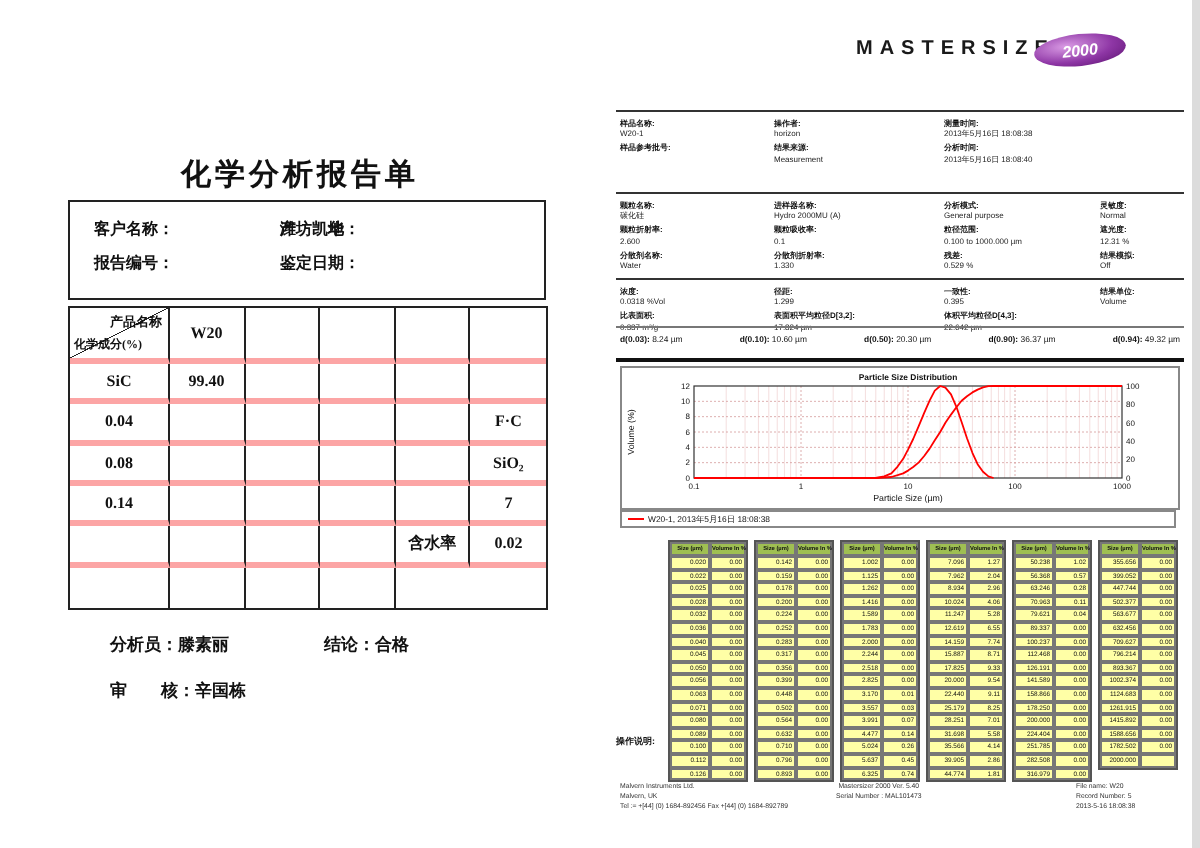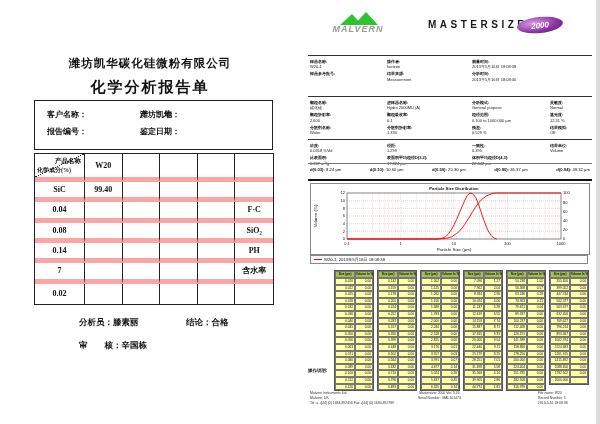--- a/index.html
+++ b/index.html
@@ -14,30 +14,30 @@
              font-size:11.5px;letter-spacing:1px;}
   .l-title{position:absolute;left:0;top:78px;width:300px;text-align:center;
            font-size:15px;letter-spacing:2px;}
   .info-box{position:absolute;left:34px;top:100px;width:237px;height:48px;border:1px solid #222;}
   .info-box span{position:absolute;font-size:8px;white-space:nowrap;}
   .i-cust{left:12px;top:8px;} .i-orig{left:105px;top:8px;}
   .i-repno{left:12px;top:25px;} .i-date{left:105px;top:25px;}
 
   .chem{position:absolute;left:34px;top:153px;width:238px;height:150px;border:1px solid #222;
         display:grid;grid-template-columns:50px repeat(5,1fr);grid-template-rows:28px repeat(6,1fr);}
-  .chem .cell{border-right:1px solid #222;border-bottom:5px solid #fca5a5;display:flex;
+  .chem .cell{border-right:1px solid #222;border-bottom:3px solid #fca5a5;display:flex;
               align-items:center;justify-content:center;font-size:8px;}
   .chem .cell:nth-child(6n){border-right:none;}
   .chem .cell:nth-child(n+37){border-bottom:none;}
   .chem .diag{position:relative;background:
      linear-gradient(to bottom right,transparent 49.4%,#222 49.4%,#222 50.6%,transparent 50.6%);}
   .diag-top{position:absolute;top:3px;right:3px;font-size:6.5px;}
   .diag-bottom{position:absolute;bottom:2px;left:2px;font-size:6px;}
 
-  .sig{position:absolute;font-size:8.5px;white-space:nowrap;margin-left:24px;}
+  .sig{position:absolute;font-size:8.5px;white-space:nowrap;}
   .sig-analyst{left:55px;top:317px;} .sig-conclusion{left:162px;top:317px;}
   .sig-reviewer{left:55px;top:340px;}
 
   
   .page-right{position:absolute;left:300px;top:0;width:300px;height:424px;font-size:4px;}
   .malvern{position:absolute;left:22px;top:12px;width:72px;height:28px;}
   .malvern .mt{position:absolute;left:0;top:12px;width:72px;text-align:center;
      font-size:9px;font-style:italic;font-weight:700;color:#9a9a9a;letter-spacing:1px;
      text-shadow:0 0 1px #ffffff;}
   .mastersizer{position:absolute;left:128px;top:19px;font-size:10px;font-weight:700;
@@ -85,21 +85,20 @@
   .notes{position:absolute;left:8px;top:368px;font-size:4.5px;font-weight:700;}
   .foot{position:absolute;top:391px;font-size:3.4px;color:#333;line-height:1.5;white-space:nowrap;}
   .foot-left{left:10px;} .foot-center{left:118px;text-align:center;} .foot-right{left:238px;}
 </style>
 </head>
 <body>
 
 <div class="canvas">
 
   <div class="page-left">
-    <div class="l-company">潍坊凯华碳化硅微粉有限公司</div>
     <div class="l-title">化学分析报告单</div>
 
     <div class="info-box">
       <span class="i-cust">客户名称：</span>
       <span class="i-orig">
           <span>产　　地：</span>
           <span>潍坊凯华</span>
         </span>
       <span class="i-repno">报告编号：</span>
       <span class="i-date">鉴定日期：</span>
@@ -132,47 +131,39 @@
         <div class="cell"></div>
         <div class="cell"></div>
         <div class="cell"></div>
         <div class="cell"></div>
         <div class="cell">SiO₂</div>
         <div class="cell">0.14</div>
         <div class="cell"></div>
         <div class="cell"></div>
         <div class="cell"></div>
         <div class="cell"></div>
-        <div class="cell">PH</div>
         <div class="cell">7</div>
         <div class="cell"></div>
         <div class="cell"></div>
         <div class="cell"></div>
         <div class="cell"></div>
         <div class="cell">含水率</div>
         <div class="cell">0.02</div>
         <div class="cell"></div>
         <div class="cell"></div>
         <div class="cell"></div>
         <div class="cell"></div>
       </div>
 
     <div class="sig sig-analyst">分析员：滕素丽</div>
     <div class="sig sig-conclusion">结论：合格</div>
     <div class="sig sig-reviewer">审　　核：辛国栋</div>
   </div>
 
   <div class="page-right">
-    <div class="malvern">
-      <svg width="72" height="14" viewBox="0 0 72 14">
-        <polygon points="18,13 30,2 40,13" fill="#2fc32f"></polygon>
-        <polygon points="32,13 44,0 56,13" fill="#2fc32f"></polygon>
-      </svg>
-      <div class="mt">MALVERN</div>
-    </div>
     <div class="mastersizer">MASTERSIZER</div>
     <div class="ms2000">2000</div>
 
     <div class="hr hr1"></div>
     <div class="fields sec1">
         <div class="col">
           <div class="f-label">样品名称:</div>
           <div class="f-value">W20-1</div>
           <div class="f-label">样品参考批号:</div>
           <div class="f-value"> </div>

